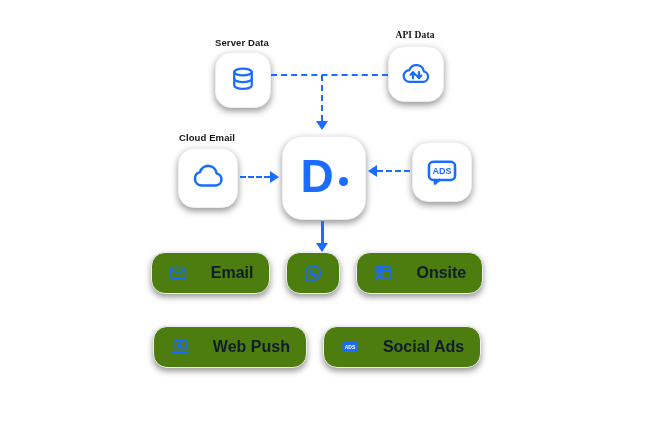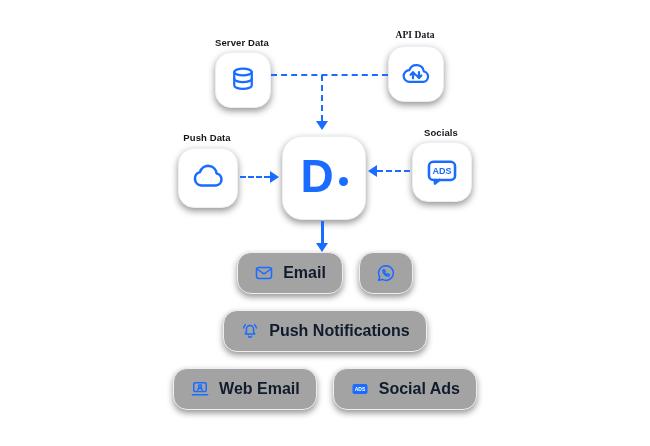--- a/index.html
+++ b/index.html
@@ -1,18 +1,18 @@
 <!DOCTYPE html>
 <html><head>
 <meta charset="utf-8">
 <style>
   html,body { margin:0; padding:0; background:#ffffff; }
   .stage {
     position:relative; width:634px; height:446px; background:#ffffff;
-    font-family:"Liberation Sans", sans-serif; overflow:hidden;padding-left:16px;
+    font-family:"Liberation Sans", sans-serif; overflow:hidden;
   }
   
   .card {
     position:absolute; background:#fff; border:1px solid #ededf3; border-radius:16px;
     box-shadow:0 3px 7px rgba(0,0,0,0.42);
     display:flex; align-items:center; justify-content:center;
   }
   .src-label {
     position:absolute; font-size:9.5px; font-weight:700; color:#14161c;
     text-align:center; letter-spacing:.1px;
@@ -26,37 +26,36 @@
   .arr.right { border-top:6px solid transparent; border-bottom:6px solid transparent; border-left:9px solid #1A6BFF; }
   .arr.left  { border-top:6px solid transparent; border-bottom:6px solid transparent; border-right:9px solid #1A6BFF; }
   
   .hub-inner { display:flex; align-items:center; gap:5px; }
   .hub-letter { font-size:46px; font-weight:800; color:#1A6BFF; line-height:1; transform:translateY(-2px); }
   .hub-dot { width:9px; height:9px; border-radius:50%; background:#1A6BFF; margin-top:6px; }
   
   .channels { position:absolute; left:0; top:252px; width:100%; display:flex; flex-direction:column; align-items:center; gap:16px; }
   .chip-row { display:flex; gap:16px; justify-content:center; }
   .chip {
-    display:inline-flex; align-items:center; gap:9px; background:#a3a3a3;
+    display:inline-flex; align-items:center; gap:23px; background:#4d7c0f;
     border:1px solid #ededf3; border-radius:14px; box-shadow:0 3px 6px rgba(0,0,0,0.42);
     padding:10px 16px; font-size:16px; font-weight:700; color:#101c2c; white-space:nowrap;
   }
   .chip svg { flex:0 0 auto; }
   svg.ic { stroke:#1A6BFF; fill:none; stroke-width:1.8; stroke-linecap:round; stroke-linejoin:round; }
   svg.ic text { stroke:none; font-family:"Liberation Sans", sans-serif; }
 </style>
 </head>
 <body>
 
 <div class="stage">
 
   <div class="src-label" style="left:188px; top:37px; width:108px;">Server Data</div>
   <div class="src-label" style="left:361px; top:30px; width:108px;font-family:Liberation Serif, serif;">API Data</div>
-  <div class="src-label" style="left:152px; top:132px; width:110px;">Push Data</div>
-  <div class="src-label" style="left:386px; top:127px; width:110px;">Socials</div>
+  <div class="src-label" style="left:152px; top:132px; width:110px;">Cloud Email</div>
 
   <div class="card" style="left:215px; top:52px; width:54px; height:54px;">
     <svg class="ic" width="30" height="30" viewBox="0 0 24 24">
       <ellipse cx="12" cy="5.6" rx="7" ry="2.7"></ellipse>
       <path d="M5 5.6v5.4c0 1.5 3.1 2.7 7 2.7s7-1.2 7-2.7V5.6"></path>
       <path d="M5 11v5.4c0 1.5 3.1 2.7 7 2.7s7-1.2 7-2.7V11"></path>
     </svg>
   </div>
 
   <div class="card" style="left:388px; top:46px; width:54px; height:54px;">
@@ -112,43 +111,43 @@
             <path d="M4 7.5l8 5.5 8-5.5"></path>
         </svg>
         <span>Email</span>
       </div>
       <div class="chip">
         <svg class="ic" width="20" height="20" viewBox="0 0 24 24">
           <path d="M12 3.2a8.8 8.8 0 0 0-7.6 13.2l-1.2 4.4 4.5-1.1A8.8 8.8 0 1 0 12 3.2z"></path>
           <path d="M9.3 8.1c-.6 0-1.1.6-1.1 1.3 0 3 3.4 6.4 6.4 6.4.7 0 1.3-.5 1.3-1.1l-.2-.9-1.9-.8-1 .9a7.4 7.4 0 0 1-2.7-2.7l.9-1-.8-1.9z"></path>
         </svg>
       </div>
+      <div class="chip">
+        <svg class="ic" width="20" height="20" viewBox="0 0 24 24">
+          <rect x="3" y="4.5" width="18" height="15" rx="2.5"></rect>
+            <path d="M3 9h18"></path>
+          <path d="M6 6.8h.01M8.6 6.8h.01M11.2 6.8h.01"></path>
+          <rect x="6" y="11.8" width="5.4" height="4.2" rx="1"></rect>
+        </svg>
+        <span>Onsite</span>
+      </div>
     </div>
 
     <div class="chip-row">
-      <div class="chip">
-        <svg class="ic" width="20" height="20" viewBox="0 0 24 24">
-          <path d="M17.6 15.5H6.4l1.3-2.1V9.8a4.3 4.3 0 0 1 8.6 0v3.6z"></path>
-          <path d="M10.2 18.2a1.9 1.9 0 0 0 3.6 0"></path>
-          <path d="M4.4 8.3a7.6 7.6 0 0 1 2-3.9"></path>
-            <path d="M19.6 8.3a7.6 7.6 0 0 0-2-3.9"></path>
-        </svg>
-        <span>Push Notifications</span>
-      </div>
     </div>
 
     <div class="chip-row">
       <div class="chip">
         <svg class="ic" width="20" height="20" viewBox="0 0 24 24">
           <rect x="4.5" y="4.5" width="15" height="10.5" rx="1.5"></rect>
           <path d="M2.8 18.8h18.4"></path>
           <circle cx="12" cy="8.6" r="1.7"></circle>
           <path d="M9 13c.6-1.2 1.8-1.8 3-1.8s2.4.6 3 1.8"></path>
         </svg>
-        <span>Web Email</span>
+        <span>Web Push</span>
       </div>
       <div class="chip">
         <svg class="ic" width="20" height="20" viewBox="0 0 24 24">
           <rect x="3" y="6" width="18" height="12" rx="2.5" fill="#1A6BFF" stroke="none"></rect>
           <text x="12" y="14.3" text-anchor="middle" font-size="6" font-weight="700" fill="#ffffff">ADS</text>
         </svg>
         <span>Social Ads</span>
       </div>
     </div>
 

